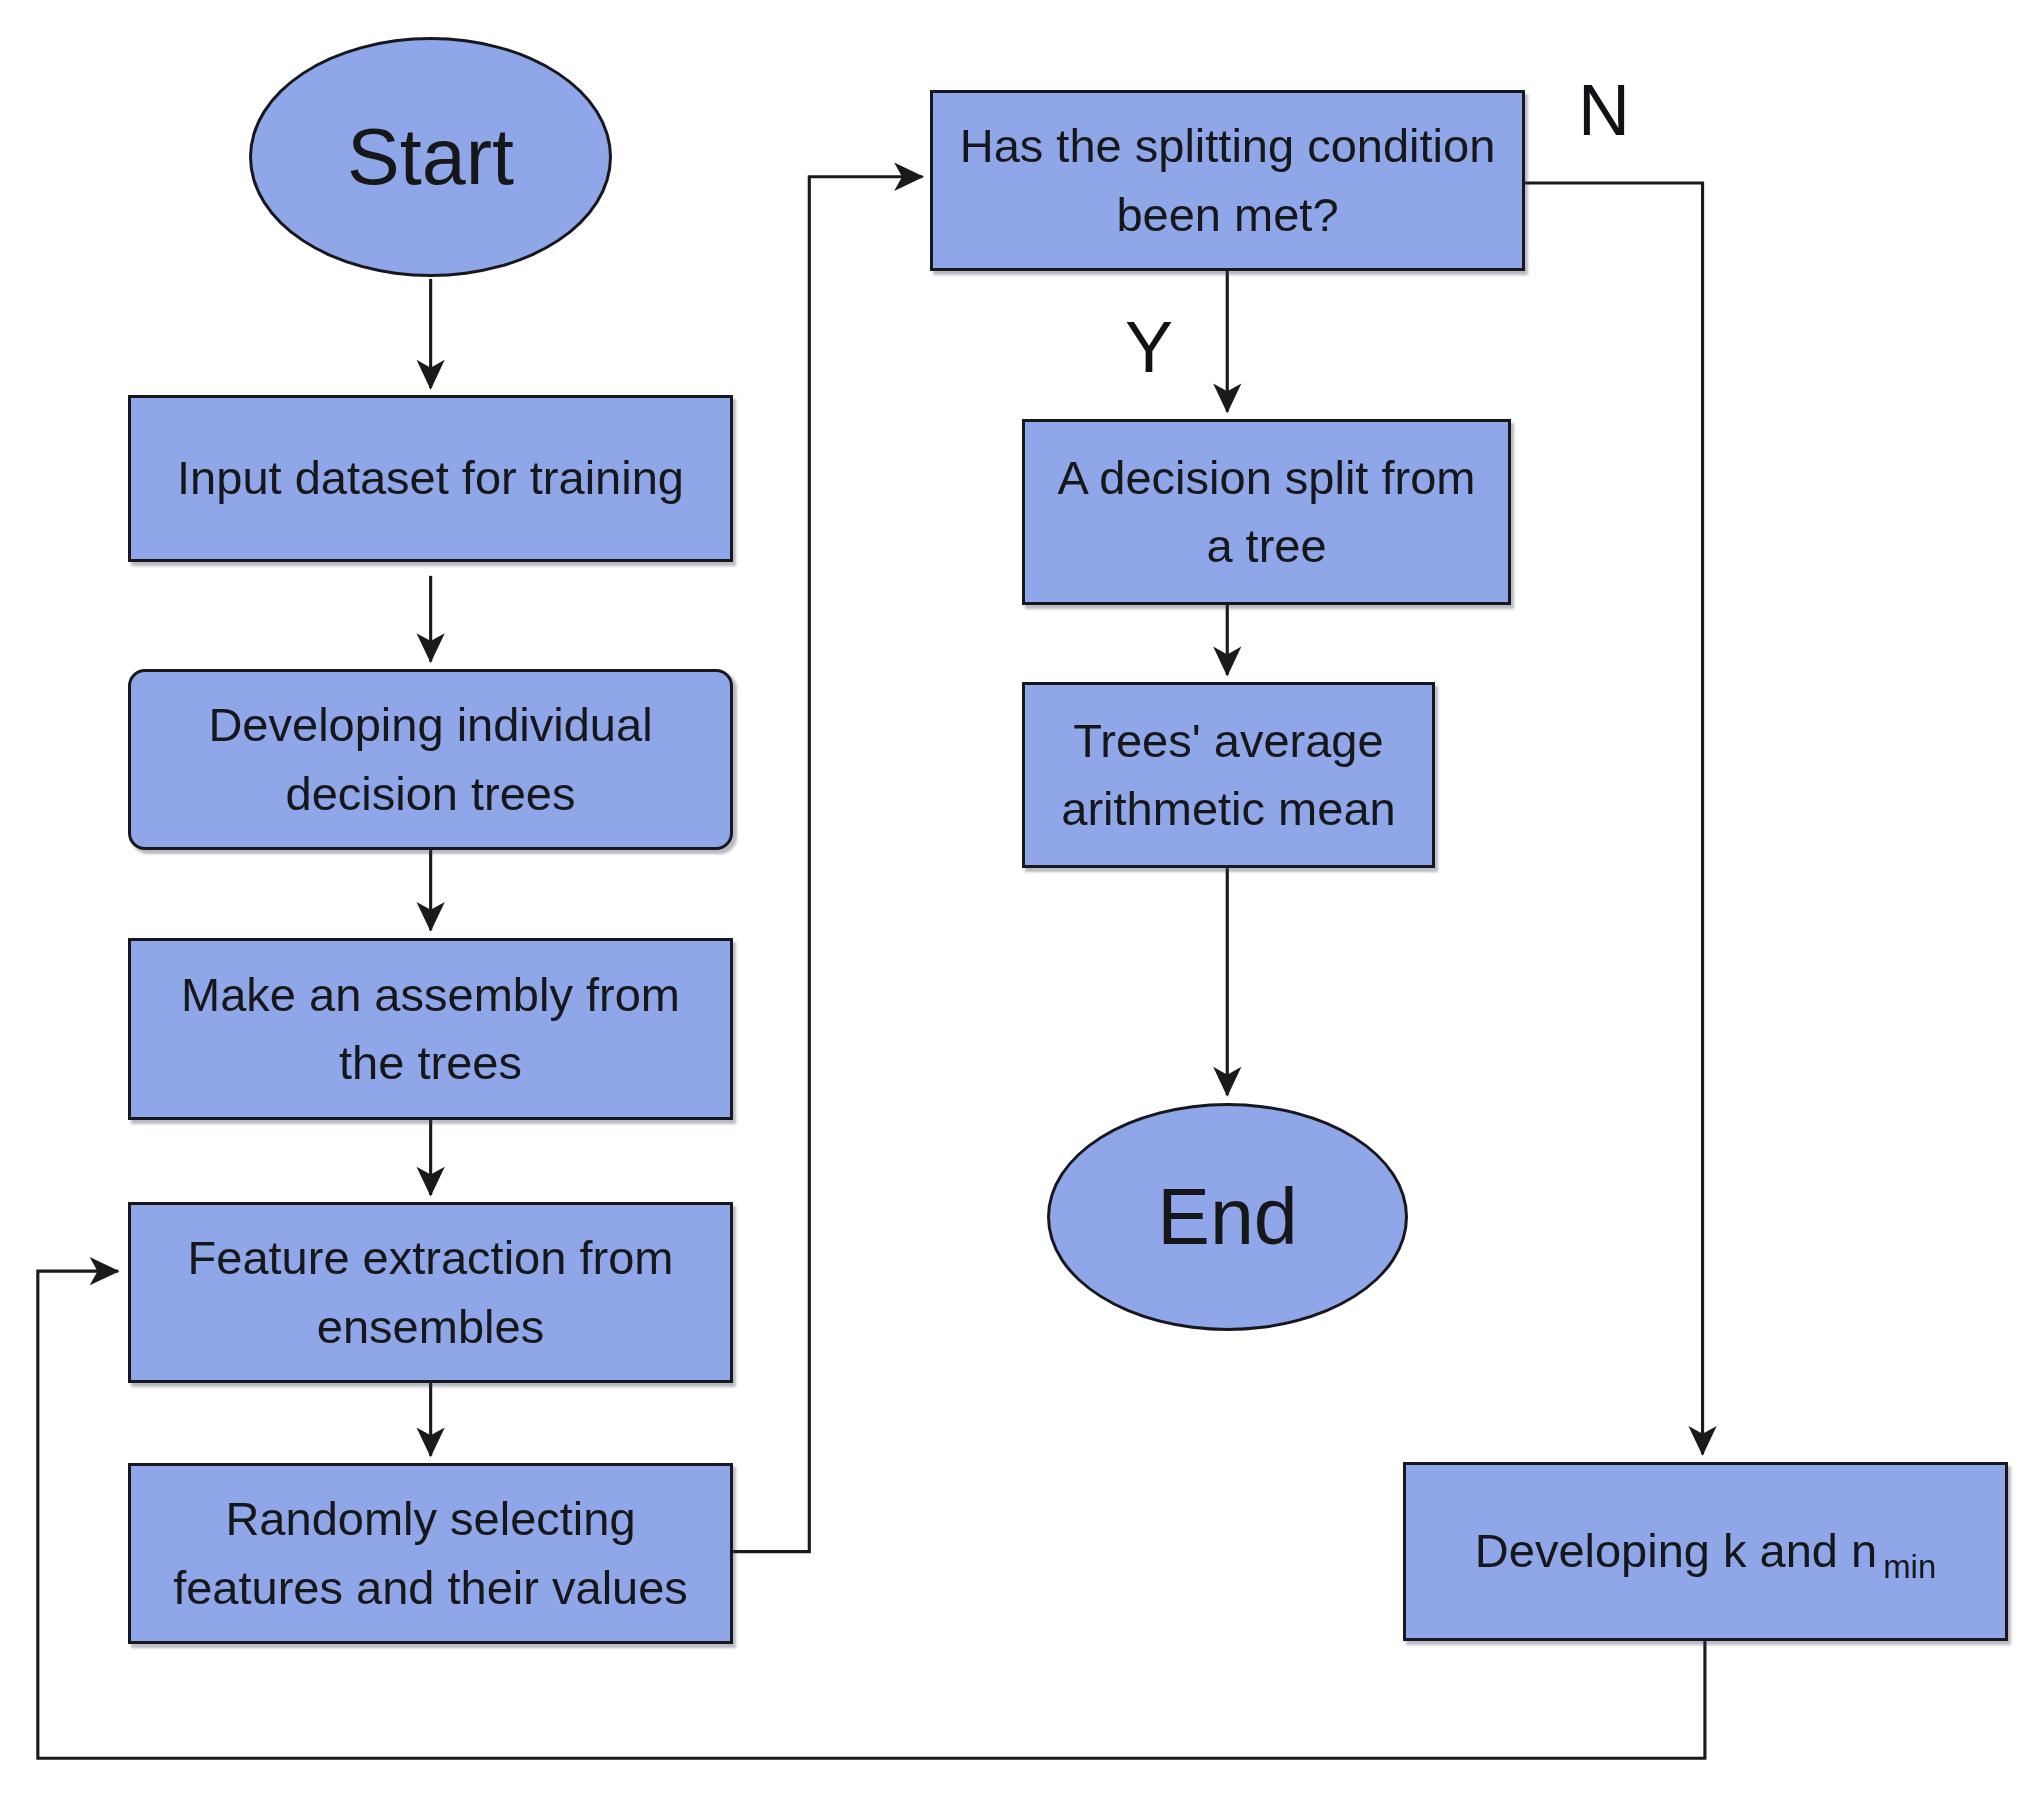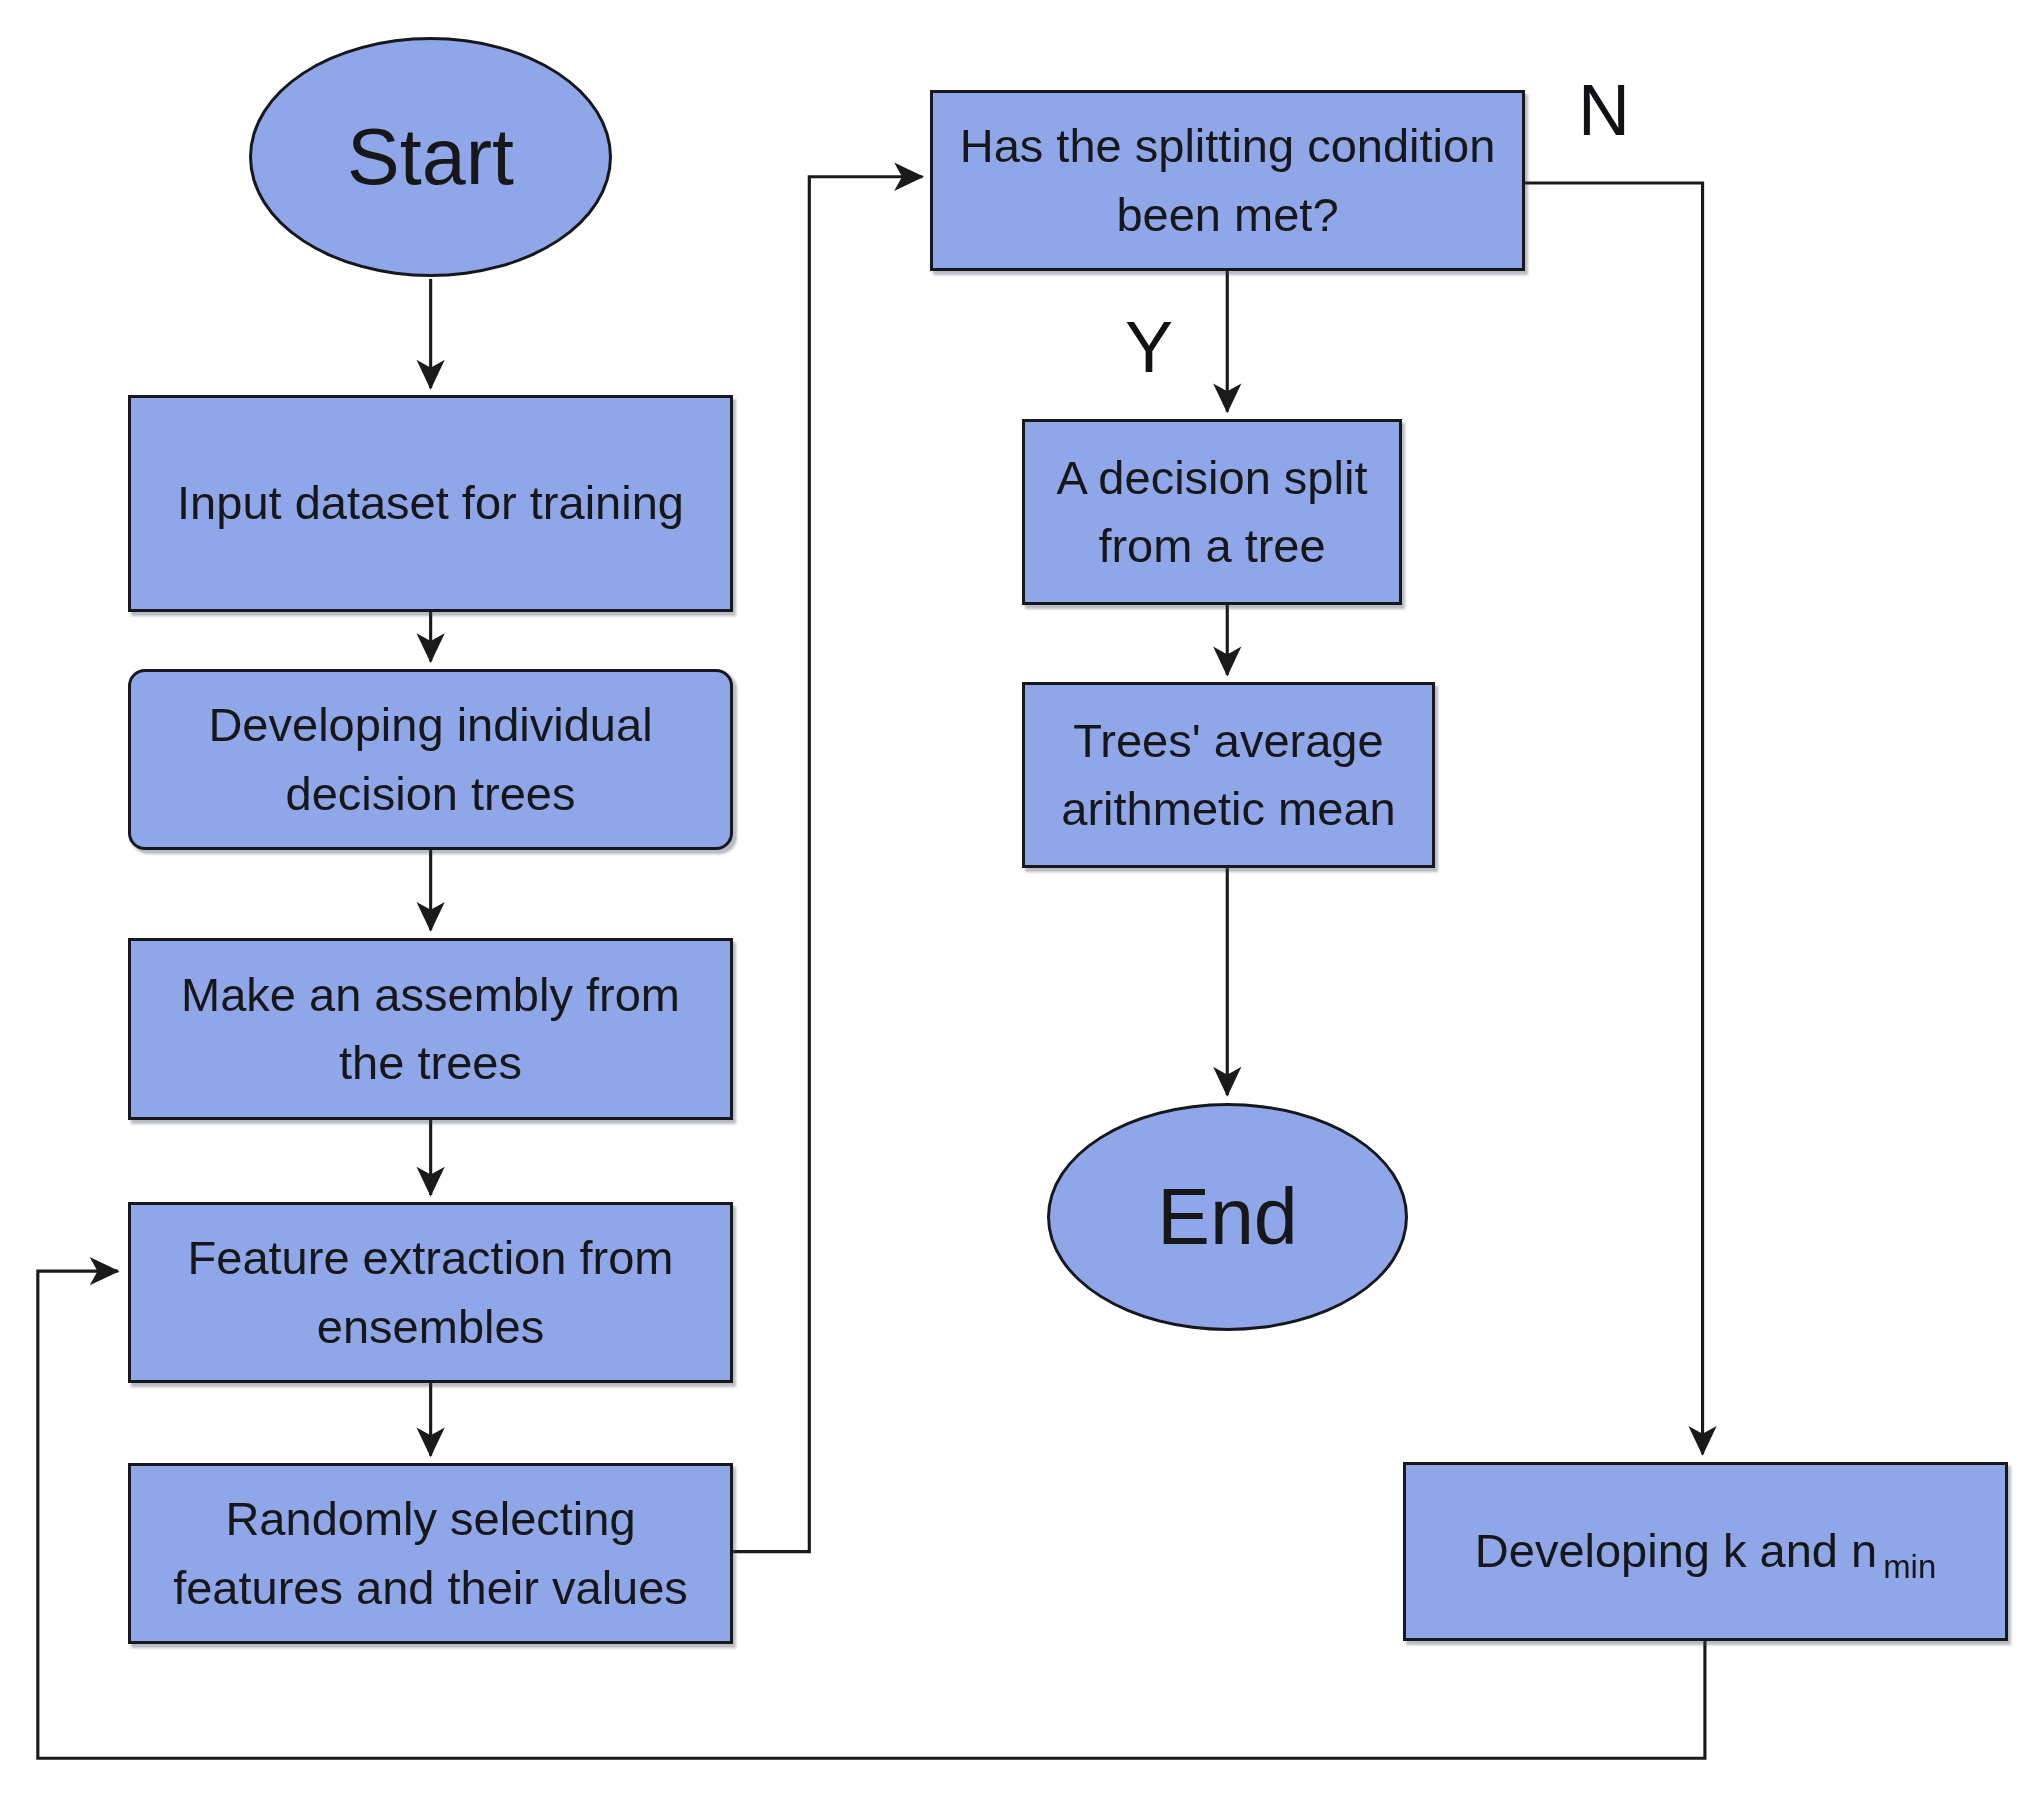--- a/index.html
+++ b/index.html
@@ -17,27 +17,27 @@
     font-size:47px; line-height:1.45; padding:0 16px;
     box-shadow:3.1px 3.9px 2.4px rgba(55,60,85,0.35);
   }
   .ellipse { border-radius:50%; font-size:79px; }
   .edge-label {
     position:absolute; z-index:2; font-size:72px; color:#121216;
   }
   sub { font-size:0.7em; line-height:0;margin-left:6px; }
   
   #n-start   { left:249px;  top:37px;   width:363px; height:240px;text-align:right; }
-  #n-input   { left:128px;  top:395px;  width:605px; height:217px; }
+  #n-input   { left:128px;  top:395px;  width:605px; height:167px; }
   #n-develop { left:128px;  top:669px;  width:605px; height:181px;border-radius:17px; }
   #n-assembly{ left:128px;  top:938px; width:605px; height:182px; }
   #n-feature { left:128px;  top:1202px; width:605px; height:181px; }
   #n-random  { left:128px;  top:1463px; width:605px; height:181px; }
   #n-splitq  { left:930px; top:90px;  width:595px; height:181px; }
-  #n-decision{ left:1022px; top:419px;  width:380px; height:186px; }
+  #n-decision{ left:1022px; top:419px;  width:489px; height:186px; }
   #n-trees   { left:1022px; top:682px;  width:413px; height:186px; }
   #n-end     { left:1047px; top:1103px; width:361px; height:228px; }
   #n-assess  { left:1403px; top:1462px; width:605px; height:179px; }
   #lbl-y { left:1125px; top:306px; }
   #lbl-n { left:1578px; top:69px; }
 </style>
 </head>
 <body>
 
 <div class="canvas">

